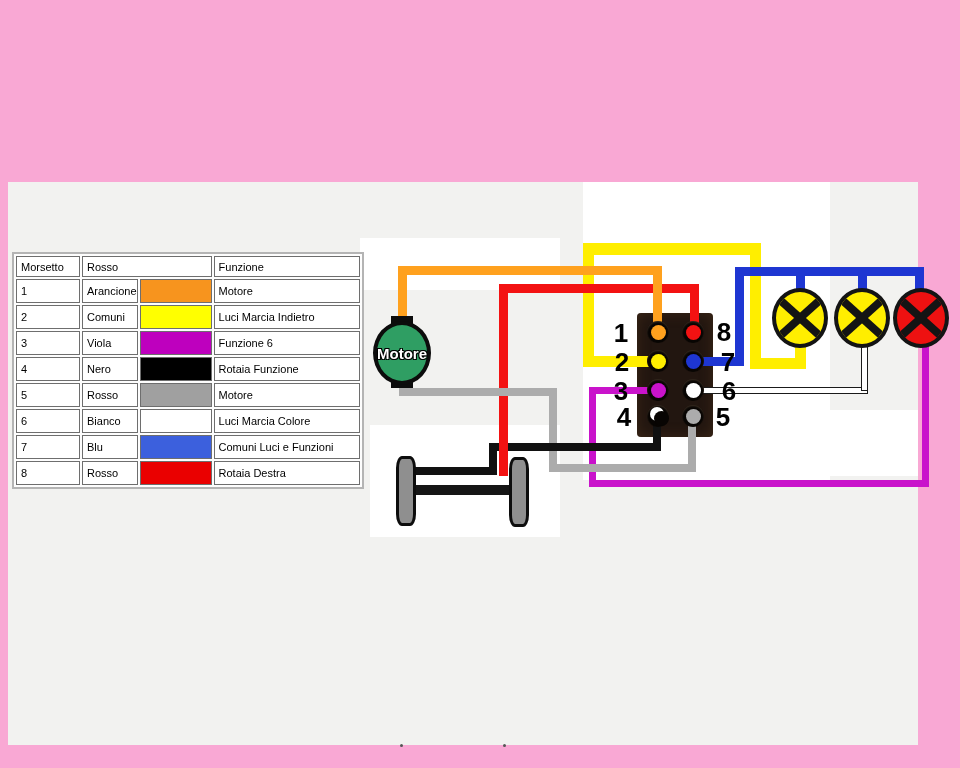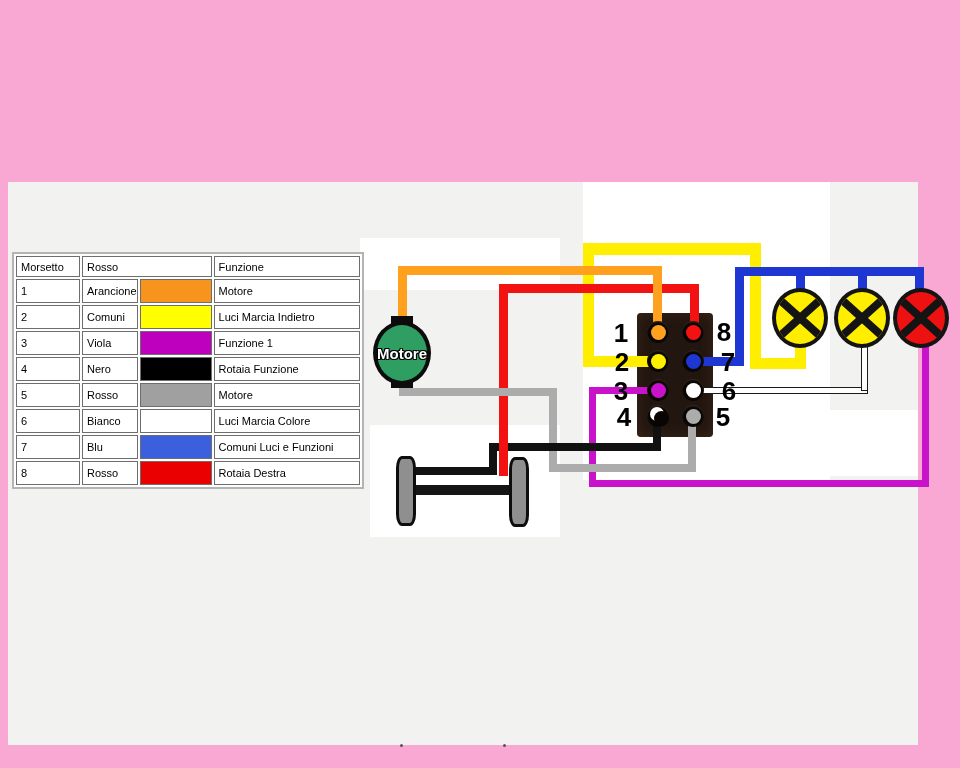--- a/index.html
+++ b/index.html
@@ -82,21 +82,21 @@
     <tr>
       <td>2</td>
       <td>Comuni</td>
       <td class="swatch" style="background-color: rgb(255, 255, 0);"></td>
       <td>Luci Marcia Indietro</td>
     </tr>
     <tr>
       <td>3</td>
       <td>Viola</td>
       <td class="swatch" style="background-color: rgb(190, 0, 190);"></td>
-      <td>Funzione 1</td>
+      <td>Funzione 6</td>
     </tr>
     <tr>
       <td>4</td>
       <td>Nero</td>
       <td class="swatch" style="background-color: rgb(0, 0, 0);"></td>
       <td>Rotaia Funzione</td>
     </tr>
     <tr>
       <td>5</td>
       <td>Rosso</td>

